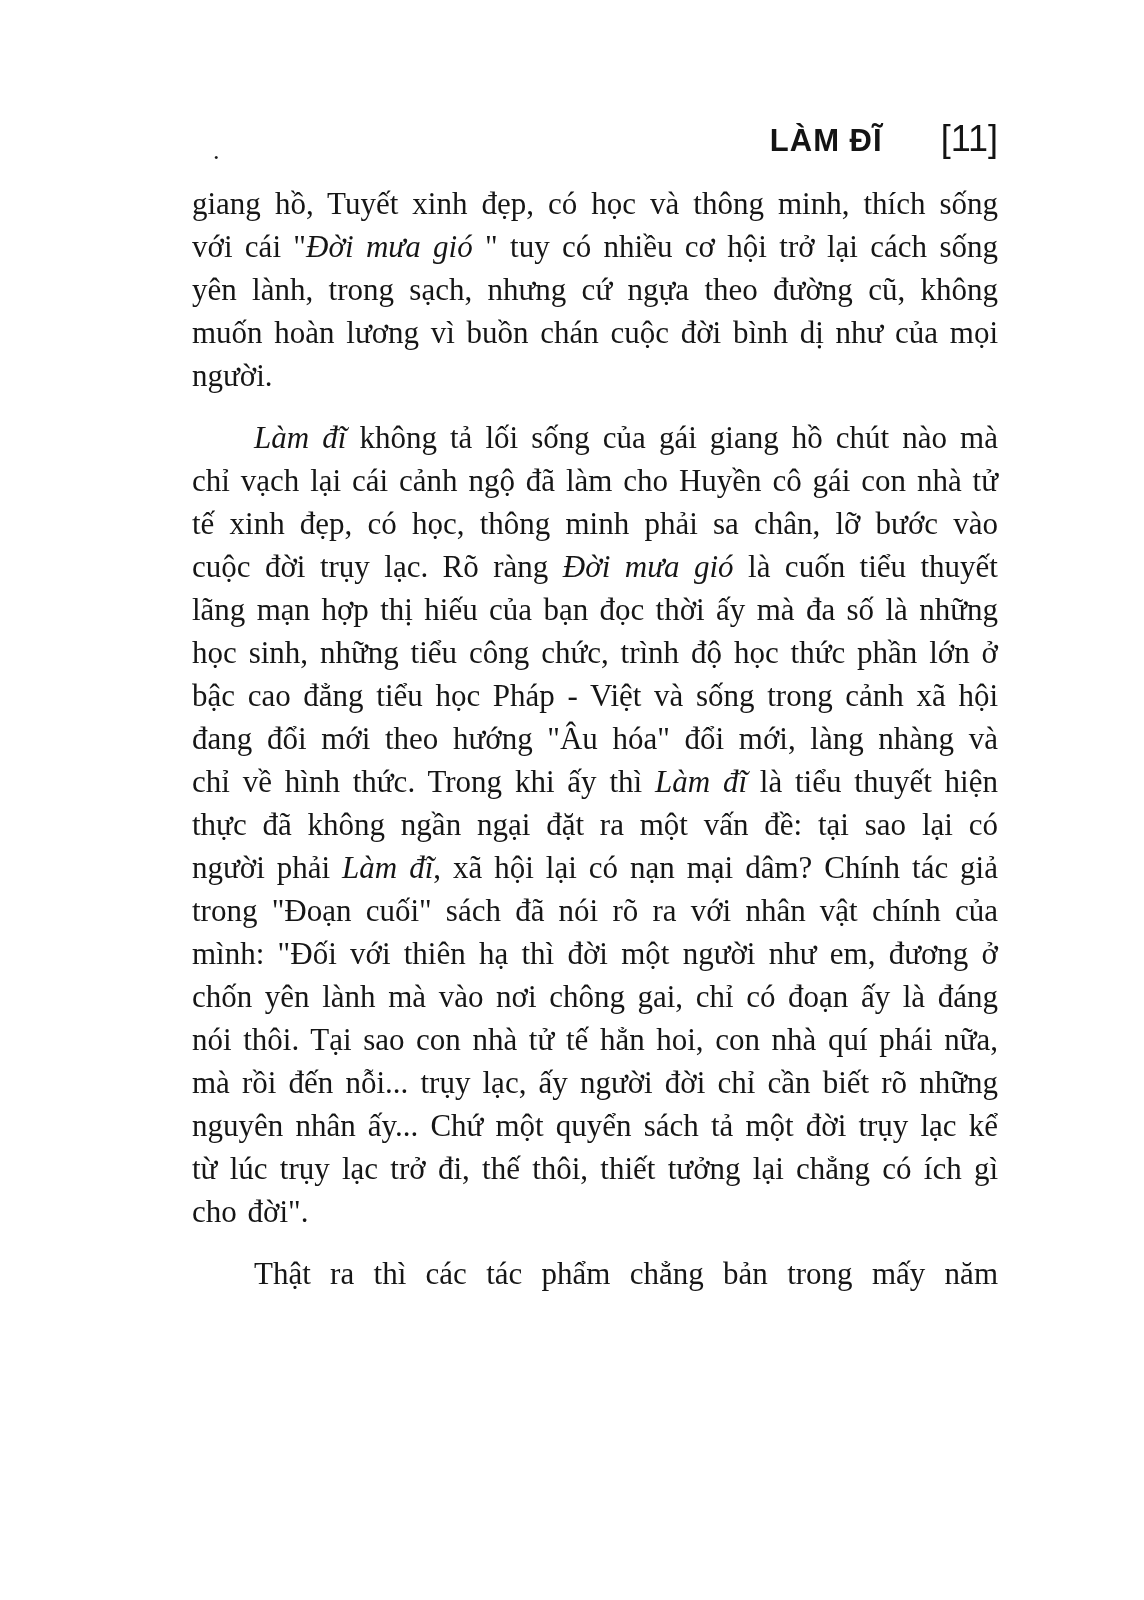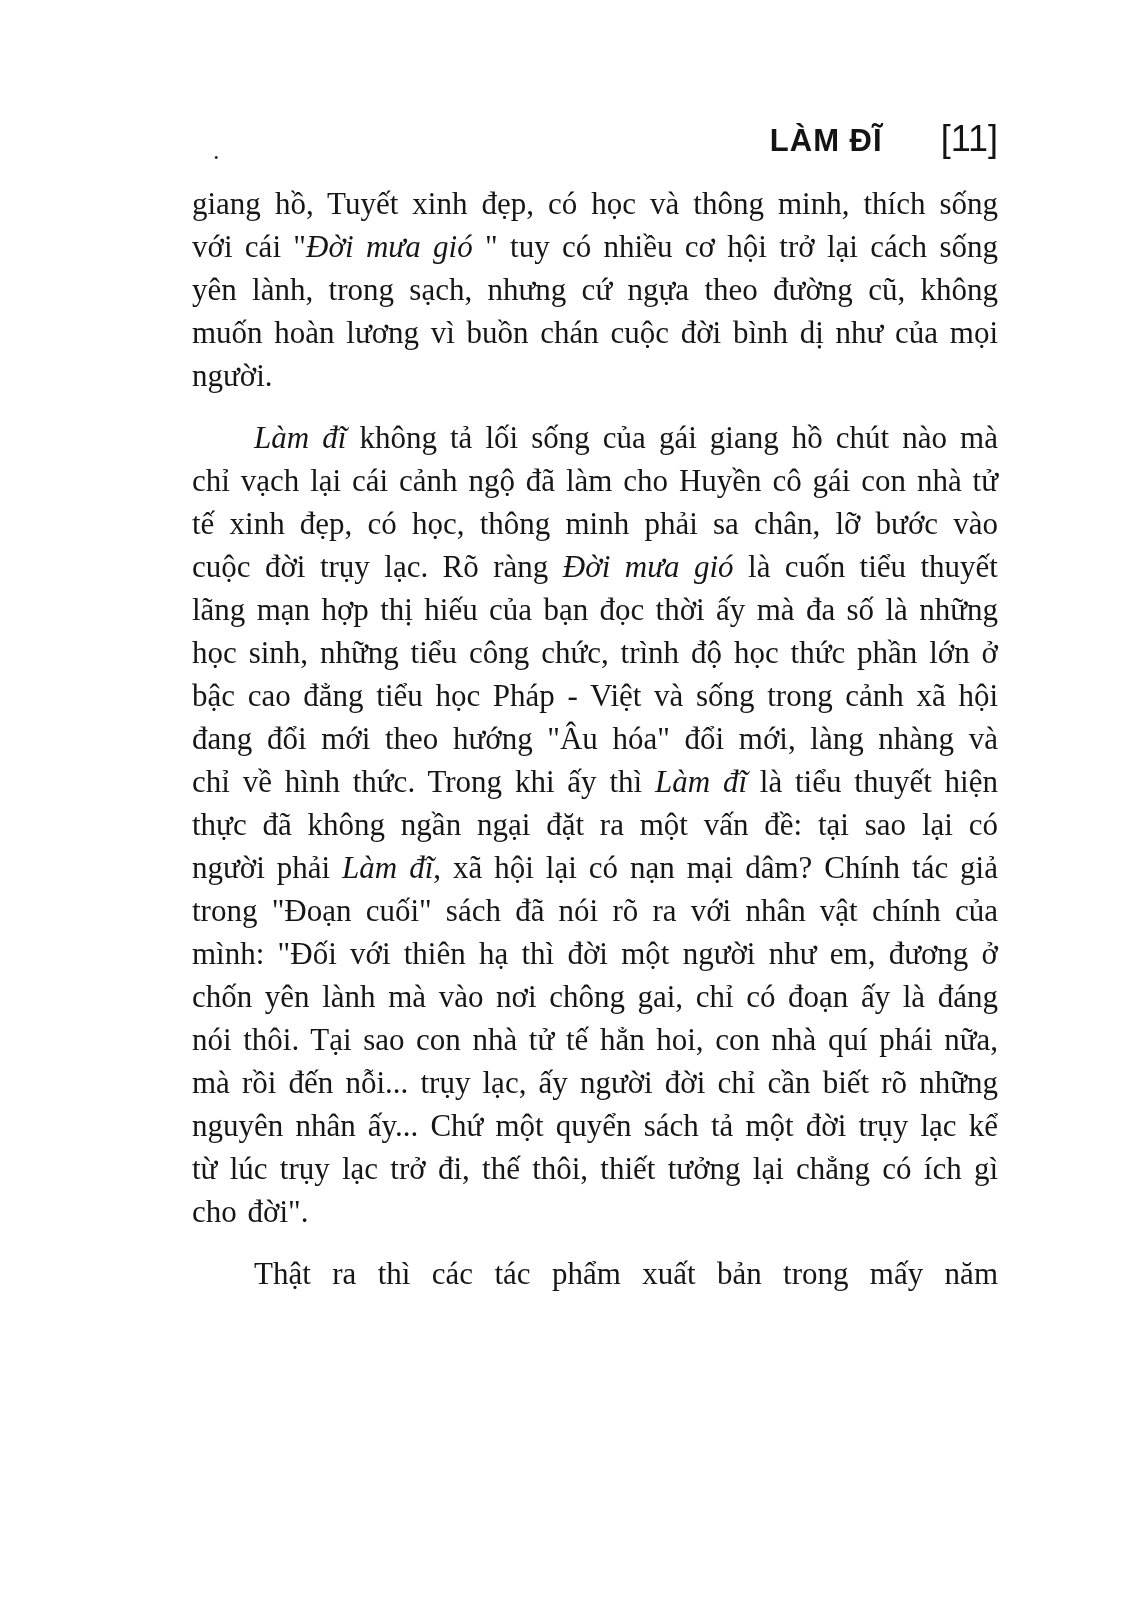--- a/index.html
+++ b/index.html
@@ -91,16 +91,16 @@
 
   <span class="stray-mark">.</span>
 
   <div class="content">
 
     <p class="continuation"><span>giang hồ, Tuyết xinh đẹp, có học và thông minh, thích sống với cái "</span><span class="it">Đời mưa gió</span><span> " tuy có nhiều cơ hội trở lại cách sống yên lành, trong sạch, nhưng cứ ngựa theo đường cũ, không muốn hoàn lương vì buồn chán cuộc đời bình dị như của mọi người.</span></p>
 
     <p><span class="it">Làm đĩ</span><span> không tả lối sống của gái giang hồ chút nào mà chỉ vạch lại cái cảnh ngộ đã làm cho Huyền cô gái con nhà tử tế xinh đẹp, có học, thông minh phải sa chân, lỡ bước vào cuộc đời trụy lạc. Rõ ràng </span><span class="it">Đời mưa gió</span><span> là cuốn tiểu thuyết lãng mạn hợp thị hiếu của bạn đọc thời ấy mà đa số là những học sinh, những tiểu công chức, trình độ học thức phần lớn ở bậc cao đẳng tiểu học Pháp - Việt và sống trong cảnh xã hội đang đổi mới theo hướng "Âu hóa" đổi mới, làng nhàng và chỉ về hình thức. Trong khi ấy thì </span><span class="it">Làm đĩ</span><span> là tiểu thuyết hiện thực đã không ngần ngại đặt ra một vấn đề: tại sao lại có người phải </span><span class="it">Làm đĩ</span><span>, xã hội lại có nạn mại dâm? Chính tác giả trong "Đoạn cuối" sách đã nói rõ ra với nhân vật chính của mình: "Đối với thiên hạ thì đời một người như em, đương ở chốn yên lành mà vào nơi chông gai, chỉ có đoạn ấy là đáng nói thôi. Tại sao con nhà tử tế hẳn hoi, con nhà quí phái nữa, mà rồi đến nỗi... trụy lạc, ấy người đời chỉ cần biết rõ những nguyên nhân ấy... Chứ một quyển sách tả một đời trụy lạc kể từ lúc trụy lạc trở đi, thế thôi, thiết tưởng lại chẳng có ích gì cho đời".</span></p>
 
 
-    <p class="spread-last"><span>Thật ra thì các tác phẩm xuất bản trong mấy năm</span></p>
+    <p class="spread-last"><span>Thật ra thì các tác phẩm chẳng bản trong mấy năm</span></p>
 
   </div>
 </div>
 
 </body></html>

